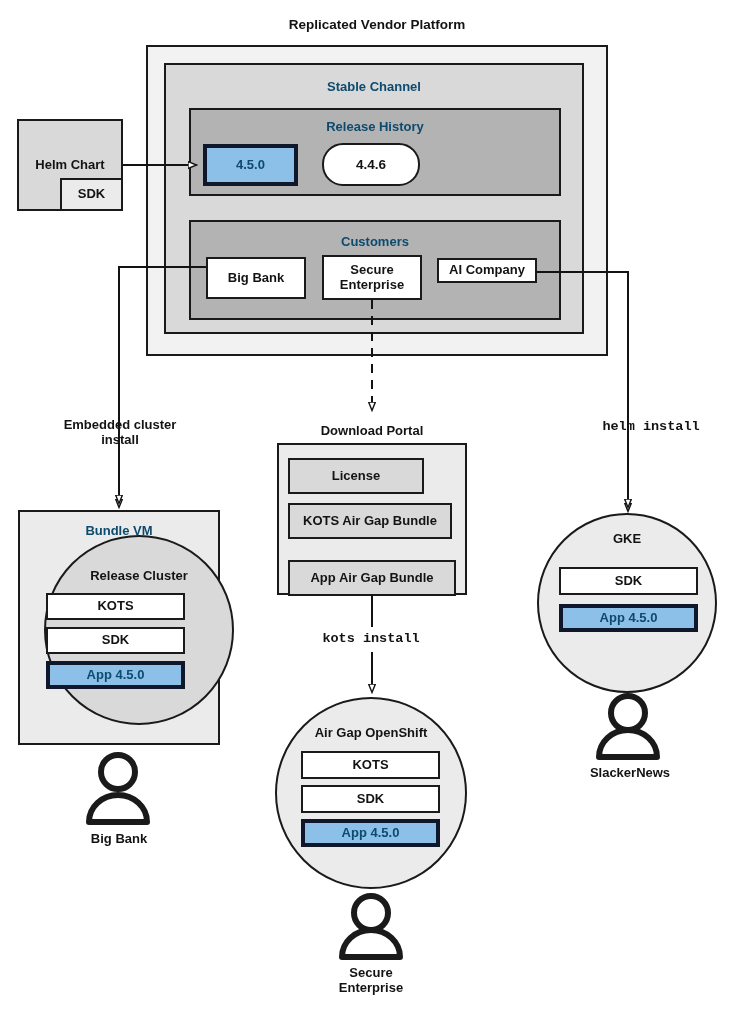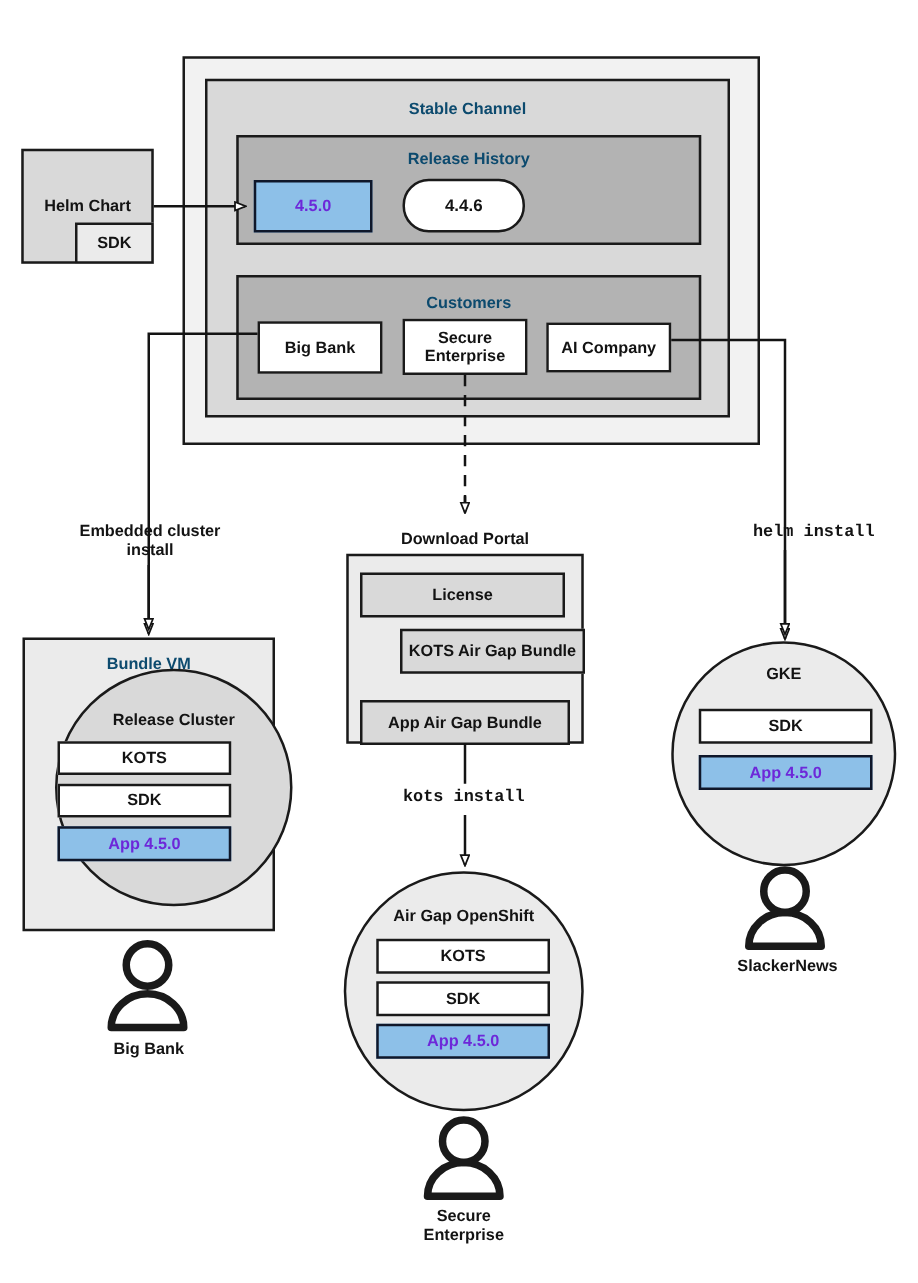--- a/index.html
+++ b/index.html
@@ -52,22 +52,22 @@
 
   .fill-outer{background:#f2f2f2;}
   .fill-mid{background:#d9d9d9;}
   .fill-inner{background:#b3b3b3;}
   .fill-white{background:#ffffff;}
   .fill-lgray{background:#d9d9d9;}
   .fill-vlgray{background:#ebebeb;}
 
   .blue{
     background:#8dc0e8;
-    border:2px solid #0f172a;
-    color:#6d28d9;
+    border:4px solid #0f172a;
+    color:#0c4a6e;
   }
 
   
   .hdr{
     position:absolute;
     width:100%;
     text-align:center;
     font-weight:bold;
     font-size:13px;
     color:#0c4a6e;
@@ -89,20 +89,21 @@
     left:0;top:0;
     width:734px;height:1026px;
     pointer-events:none;
   }
 </style>
 </head>
 <body>
 
 <div id="stage">
 
+  <div class="lbl t14" style="left:183px;top:17px;width:388px;">Replicated Vendor Platform</div>
 
   <div class="box fill-outer" style="left:146px;top:45px;width:462px;height:311px;"></div>
 
   <div class="box fill-mid plain-top" style="left:164px;top:63px;width:420px;height:271px;">
     <span class="hdr" style="top:15px;">Stable Channel</span>
   </div>
 
   <div class="box fill-inner plain-top" style="left:189px;top:108px;width:372px;height:88px;">
     <span class="hdr" style="top:10px;">Release History</span>
   </div>
@@ -113,21 +114,21 @@
 
   <div class="box fill-inner plain-top" style="left:189px;top:220px;width:372px;height:100px;">
     <span class="hdr" style="top:13px;">Customers</span>
   </div>
 
   <div class="box fill-white" style="left:206px;top:257px;width:100px;height:42px;font-size:13px;">Big Bank</div>
 
   <div class="box fill-white" style="left:322px;top:255px;width:100px;height:45px;font-size:13px;">Secure
 Enterprise</div>
 
-  <div class="box fill-white" style="left:437px;top:258px;width:100px;height:40px;font-size:13px;">AI Company</div>
+  <div class="box fill-white" style="left:437px;top:258px;width:100px;height:25px;font-size:13px;">AI Company</div>
 
   <div class="box fill-mid" style="left:17px;top:119px;width:106px;height:92px;font-size:13px;">Helm Chart</div>
   <div class="box fill-vlgray" style="left:60px;top:178px;width:63px;height:33px;font-size:13px;">SDK</div>
 
   <div class="lbl t13" style="left:40px;top:417px;width:160px;">Embedded cluster
 install</div>
 
   <div class="lbl mono" style="left:291px;top:631px;width:160px;">kots install</div>
 
   <div class="lbl mono" style="left:571px;top:419px;width:160px;">helm install</div>
@@ -138,22 +139,22 @@
   <div class="circle gray" style="left:44px;top:535px;width:190px;height:190px;"></div>
   <div class="lbl t13" style="left:49px;top:568px;width:180px;">Release Cluster</div>
 
   <div class="box fill-white" style="left:46px;top:593px;width:139px;height:27px;font-size:13px;">KOTS</div>
   <div class="box fill-white" style="left:46px;top:627px;width:139px;height:27px;font-size:13px;">SDK</div>
   <div class="box blue" style="left:46px;top:661px;width:139px;height:28px;font-size:13px;">App 4.5.0</div>
 
   <div class="lbl t13" style="left:286px;top:423px;width:172px;">Download Portal</div>
   <div class="box fill-vlgray" style="left:277px;top:443px;width:190px;height:152px;"></div>
 
-  <div class="box fill-lgray" style="left:288px;top:458px;width:164px;height:36px;font-size:13px;">License</div>
-  <div class="box fill-lgray" style="left:288px;top:503px;width:148px;height:36px;font-size:13px;margin-left:32px;">KOTS Air Gap Bundle</div>
+  <div class="box fill-lgray" style="left:288px;top:458px;width:136px;height:36px;font-size:13px;">License</div>
+  <div class="box fill-lgray" style="left:288px;top:503px;width:164px;height:36px;font-size:13px;">KOTS Air Gap Bundle</div>
   <div class="box fill-lgray" style="left:288px;top:560px;width:168px;height:36px;font-size:13px;">App Air Gap Bundle</div>
 
   <div class="circle lgray" style="left:275px;top:697px;width:192px;height:192px;"></div>
   <div class="lbl t13" style="left:281px;top:725px;width:180px;">Air Gap OpenShift</div>
 
   <div class="box fill-white" style="left:301px;top:751px;width:139px;height:28px;font-size:13px;">KOTS</div>
   <div class="box fill-white" style="left:301px;top:785px;width:139px;height:28px;font-size:13px;">SDK</div>
   <div class="box blue" style="left:301px;top:819px;width:139px;height:28px;font-size:13px;">App 4.5.0</div>
 
   <div class="circle lgray" style="left:537px;top:513px;width:180px;height:180px;"></div>

